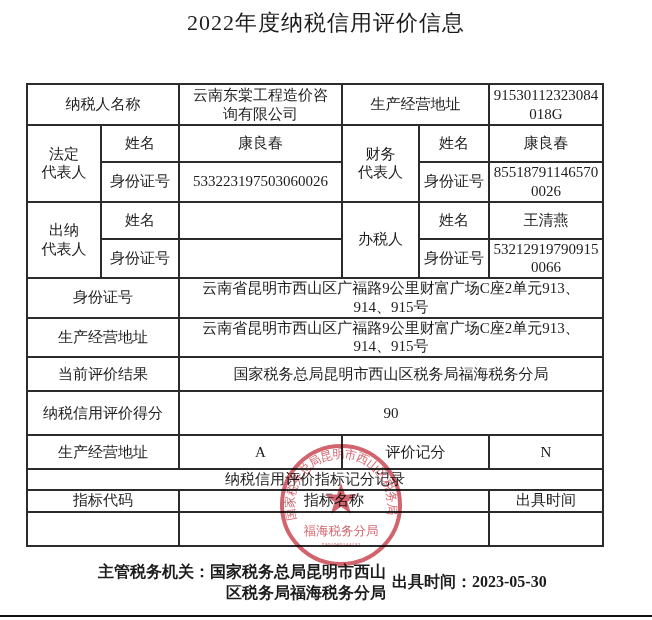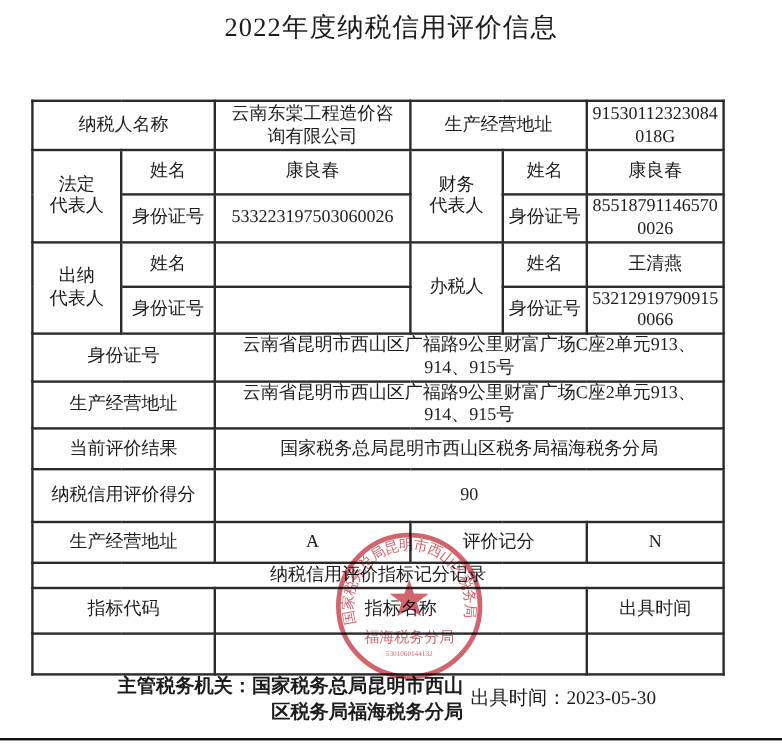--- a/index.html
+++ b/index.html
@@ -18,21 +18,21 @@
   table.doc td{
     border:2px solid #2b2b2b;text-align:center;vertical-align:middle;
     font-size:15px;line-height:1.25;padding:0 2px;white-space:pre-line;
     overflow:hidden;
   }
   .footer-left{
     position:absolute;left:38px;top:563px;width:348px;text-align:right;
     font-size:16px;font-weight:bold;line-height:21px;white-space:pre-line;font-family:Liberation Mono, monospace;
   }
   .footer-right{
-    position:absolute;left:392px;top:572px;font-size:16px;font-weight:normal;
+    position:absolute;left:392px;top:572px;font-size:16px;font-weight:bold;
   }
   .bottom-rule{
     position:absolute;left:0;top:615px;width:652px;height:2px;background:#111;
   }
   .seal{
     position:absolute;left:276px;top:441px;width:130px;height:130px;
     color:#c8424e;opacity:.82;mix-blend-mode:multiply;pointer-events:none;
   }
   .seal text{fill:currentColor;font-family:"Liberation Serif","DejaVu Serif",serif;}
 </style>
@@ -112,21 +112,21 @@
     </tr>
     <tr style="height:34px">
       <td colspan="2">生产经营地址</td>
       <td>A</td>
       <td colspan="2">评价记分</td>
       <td>N</td>
     </tr>
     <tr style="height:20px">
       <td colspan="6">纳税信用评价指标记分记录</td>
     </tr>
-    <tr style="height:38px">
+    <tr style="height:22px">
       <td colspan="2">指标代码</td>
       <td colspan="3">指标名称</td>
       <td>出具时间</td>
     </tr>
     <tr style="height:34px">
       <td colspan="2"></td>
       <td colspan="3"></td>
       <td></td>
     </tr>
   </tbody>

